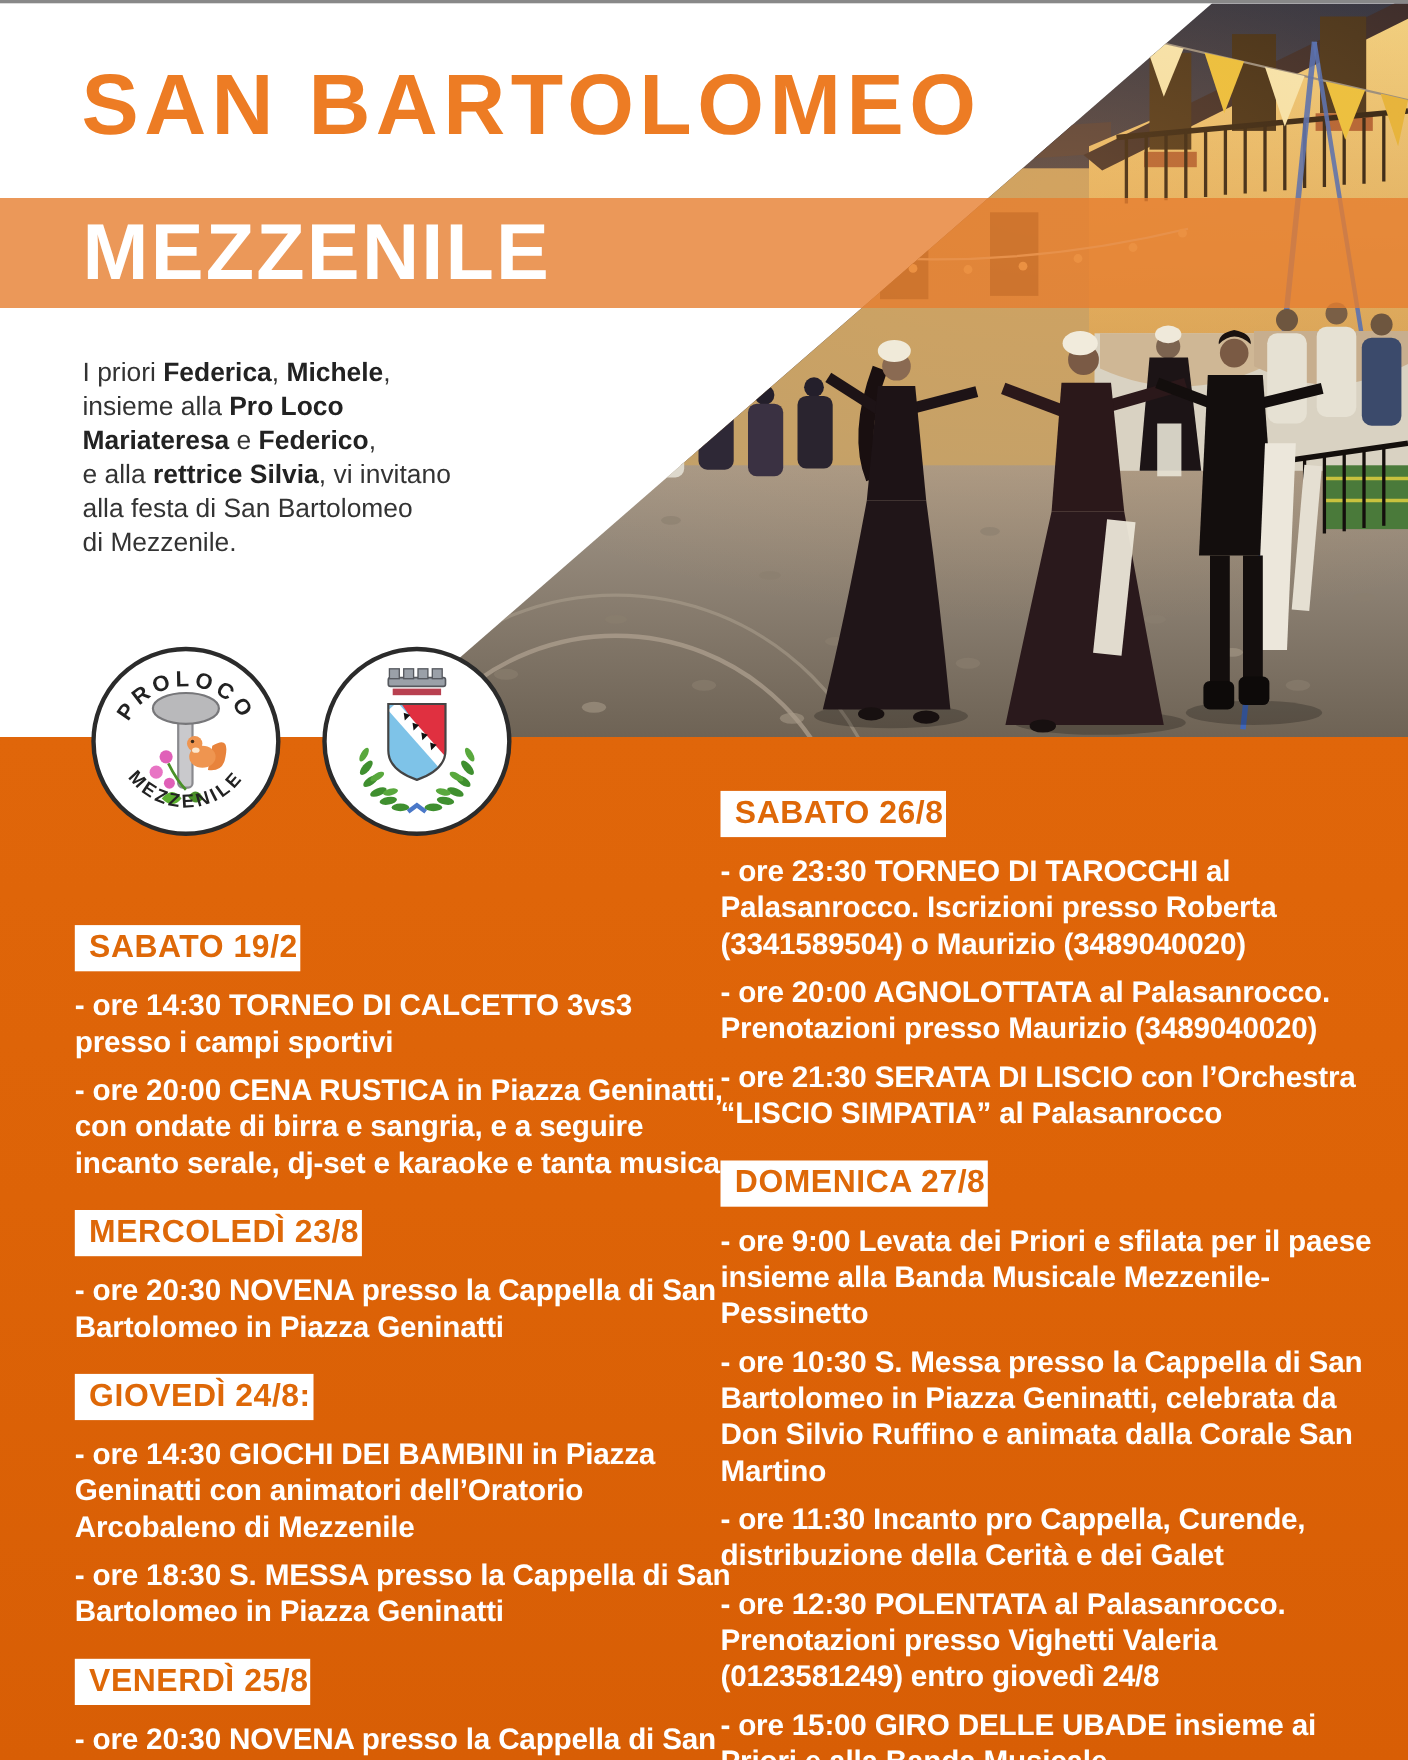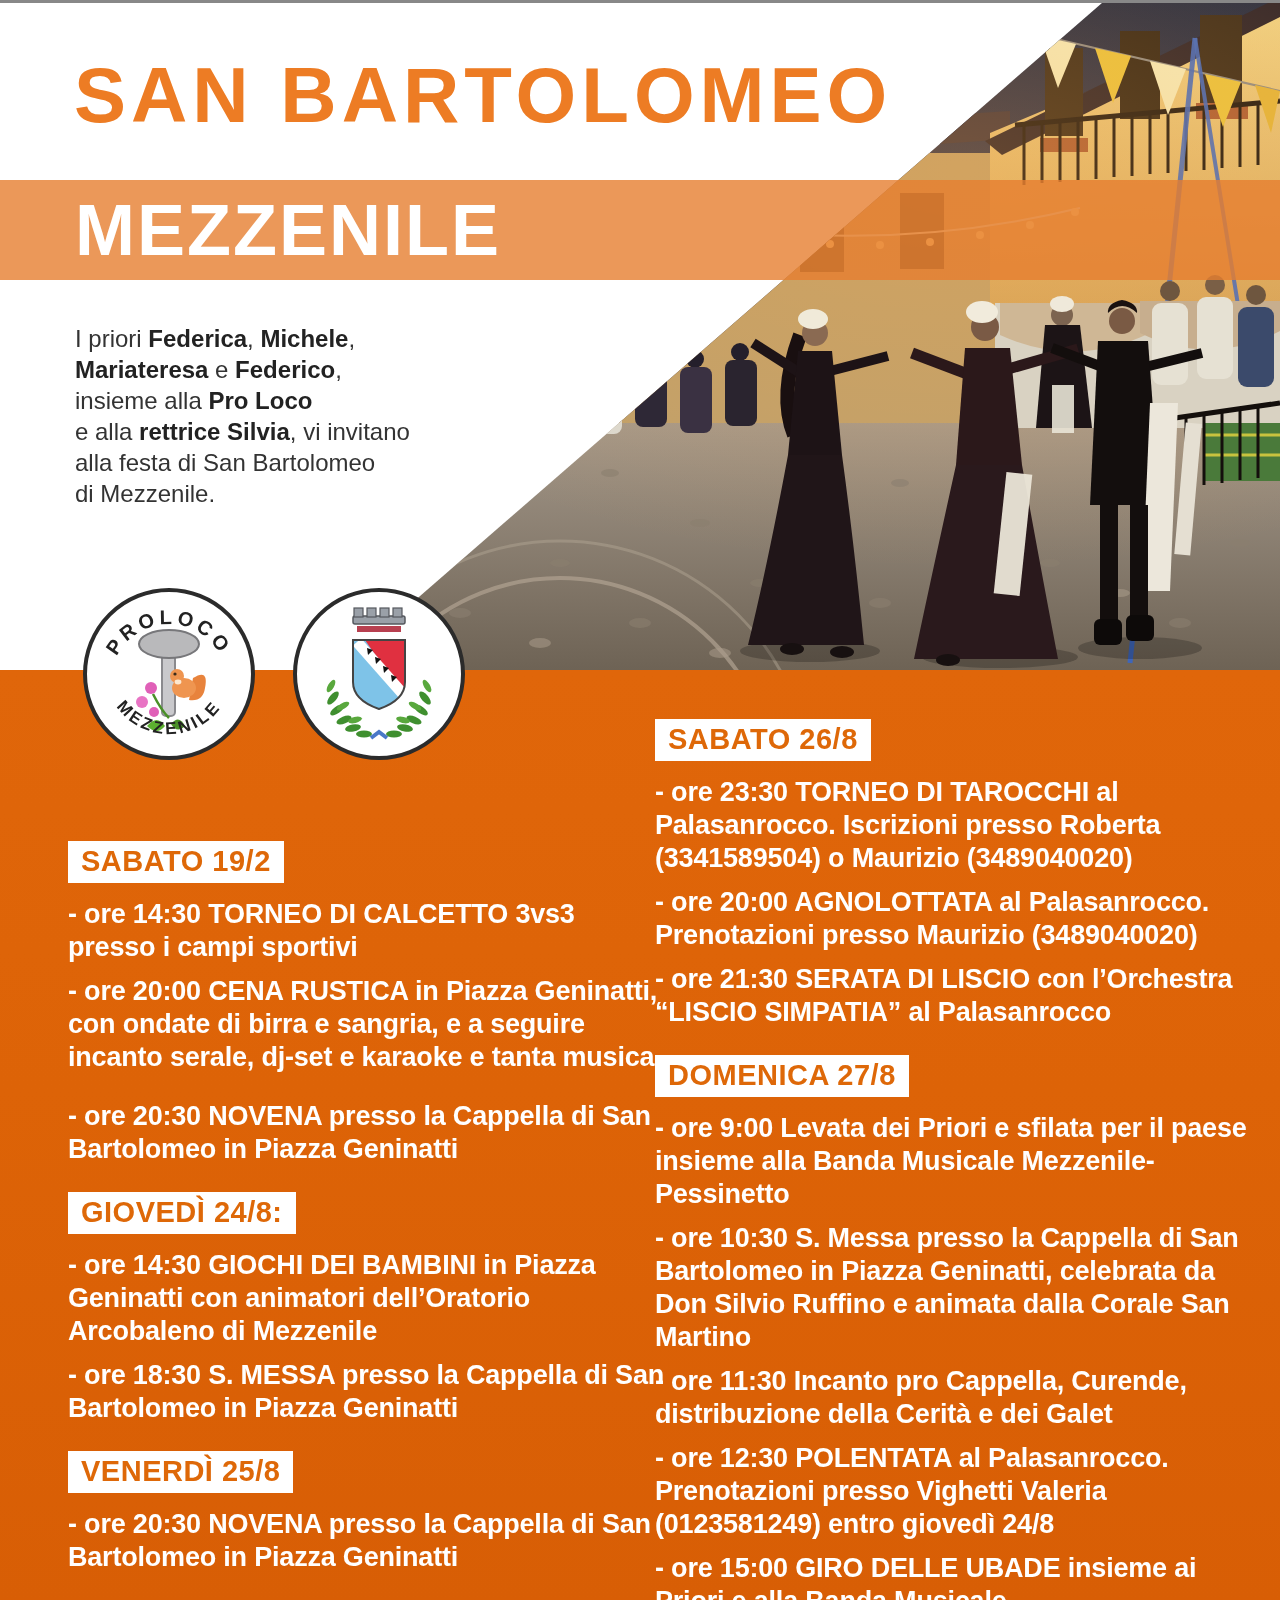--- a/index.html
+++ b/index.html
@@ -45,21 +45,21 @@
   .orange{
     position:absolute;left:0;top:667px;width:1280px;height:933px;z-index:1;
     background:linear-gradient(180deg,#e0660a 0%,#dd6307 45%,#d85e05 100%);
   }
   .col{position:absolute;top:0;}
   .col.left{left:68px;width:600px;padding-top:171px;}
   .col.right{left:655px;width:612px;padding-top:49px;}
   .day{margin:0 0 26px 0;}
   .badge{
     display:inline-block;background:#ffffff;color:#de6808;
-    font-size:29px;font-weight:800;line-height:1;padding:6px 13px 7px 13px;
+    font-size:29px;font-weight:800;line-height:1;padding:6px 2px 7px 13px;
     margin:0 0 15px 0;letter-spacing:0.5px;
   }
   .ev{
     margin:0 0 11px 0;color:#ffffff;font-size:27px;line-height:33px;
     font-weight:700;letter-spacing:-0.2px;
   }
 </style>
 </head>
 <body>
 
@@ -267,22 +267,22 @@
     </svg>
   </div>
 
   <h1 class="title">SAN BARTOLOMEO</h1>
   <div class="band">
     <h2>MEZZENILE</h2>
   </div>
 
   <div class="intro">
     <p><span>I priori </span><span class="b">Federica</span><span>, </span><span class="b">Michele</span><span>,</span></p>
+    <p><span>insieme alla </span><span class="b">Pro Loco</span></p>
     <p><span class="b">Mariateresa</span><span> e </span><span class="b">Federico</span><span>,</span></p>
-    <p><span>insieme alla </span><span class="b">Pro Loco</span></p>
     <p><span>e alla </span><span class="b">rettrice Silvia</span><span>, vi invitano</span></p>
     <p><span>alla festa di San Bartolomeo</span></p>
     <p><span>di Mezzenile.</span></p>
   </div>
 
   <div class="logo proloco">
     <svg viewBox="0 0 176 176">
       <defs>
         <path id="arcTop" d="M 30 96 A 58 58 0 0 1 146 96" fill="none"></path>
         <path id="arcBot" d="M 24 84 A 64 64 0 0 0 152 84" fill="none"></path>
@@ -368,20 +368,21 @@
 
   <div class="orange">
 
     <div class="col left">
       <section class="day">
         <div class="badge">SABATO 19/2</div>
         <p class="ev">- ore 14:30 TORNEO DI CALCETTO 3vs3 presso i campi sportivi</p>
         <p class="ev">- ore 20:00 CENA RUSTICA in Piazza Geninatti, con ondate di birra e sangria, e a seguire incanto serale, dj-set e karaoke e tanta musica</p>
       </section>
       <section class="day">
+        <div class="badge">MERCOLEDÌ 23/8</div>
         <p class="ev">- ore 20:30 NOVENA presso la Cappella di San Bartolomeo in Piazza Geninatti</p>
       </section>
       <section class="day">
         <div class="badge">GIOVEDÌ 24/8:</div>
         <p class="ev">- ore 14:30 GIOCHI DEI BAMBINI in Piazza Geninatti con animatori dell’Oratorio Arcobaleno di Mezzenile</p>
         <p class="ev">- ore 18:30 S. MESSA presso la Cappella di San Bartolomeo in Piazza Geninatti</p>
       </section>
       <section class="day">
         <div class="badge">VENERDÌ 25/8</div>
         <p class="ev">- ore 20:30 NOVENA presso la Cappella di San Bartolomeo in Piazza Geninatti</p>

